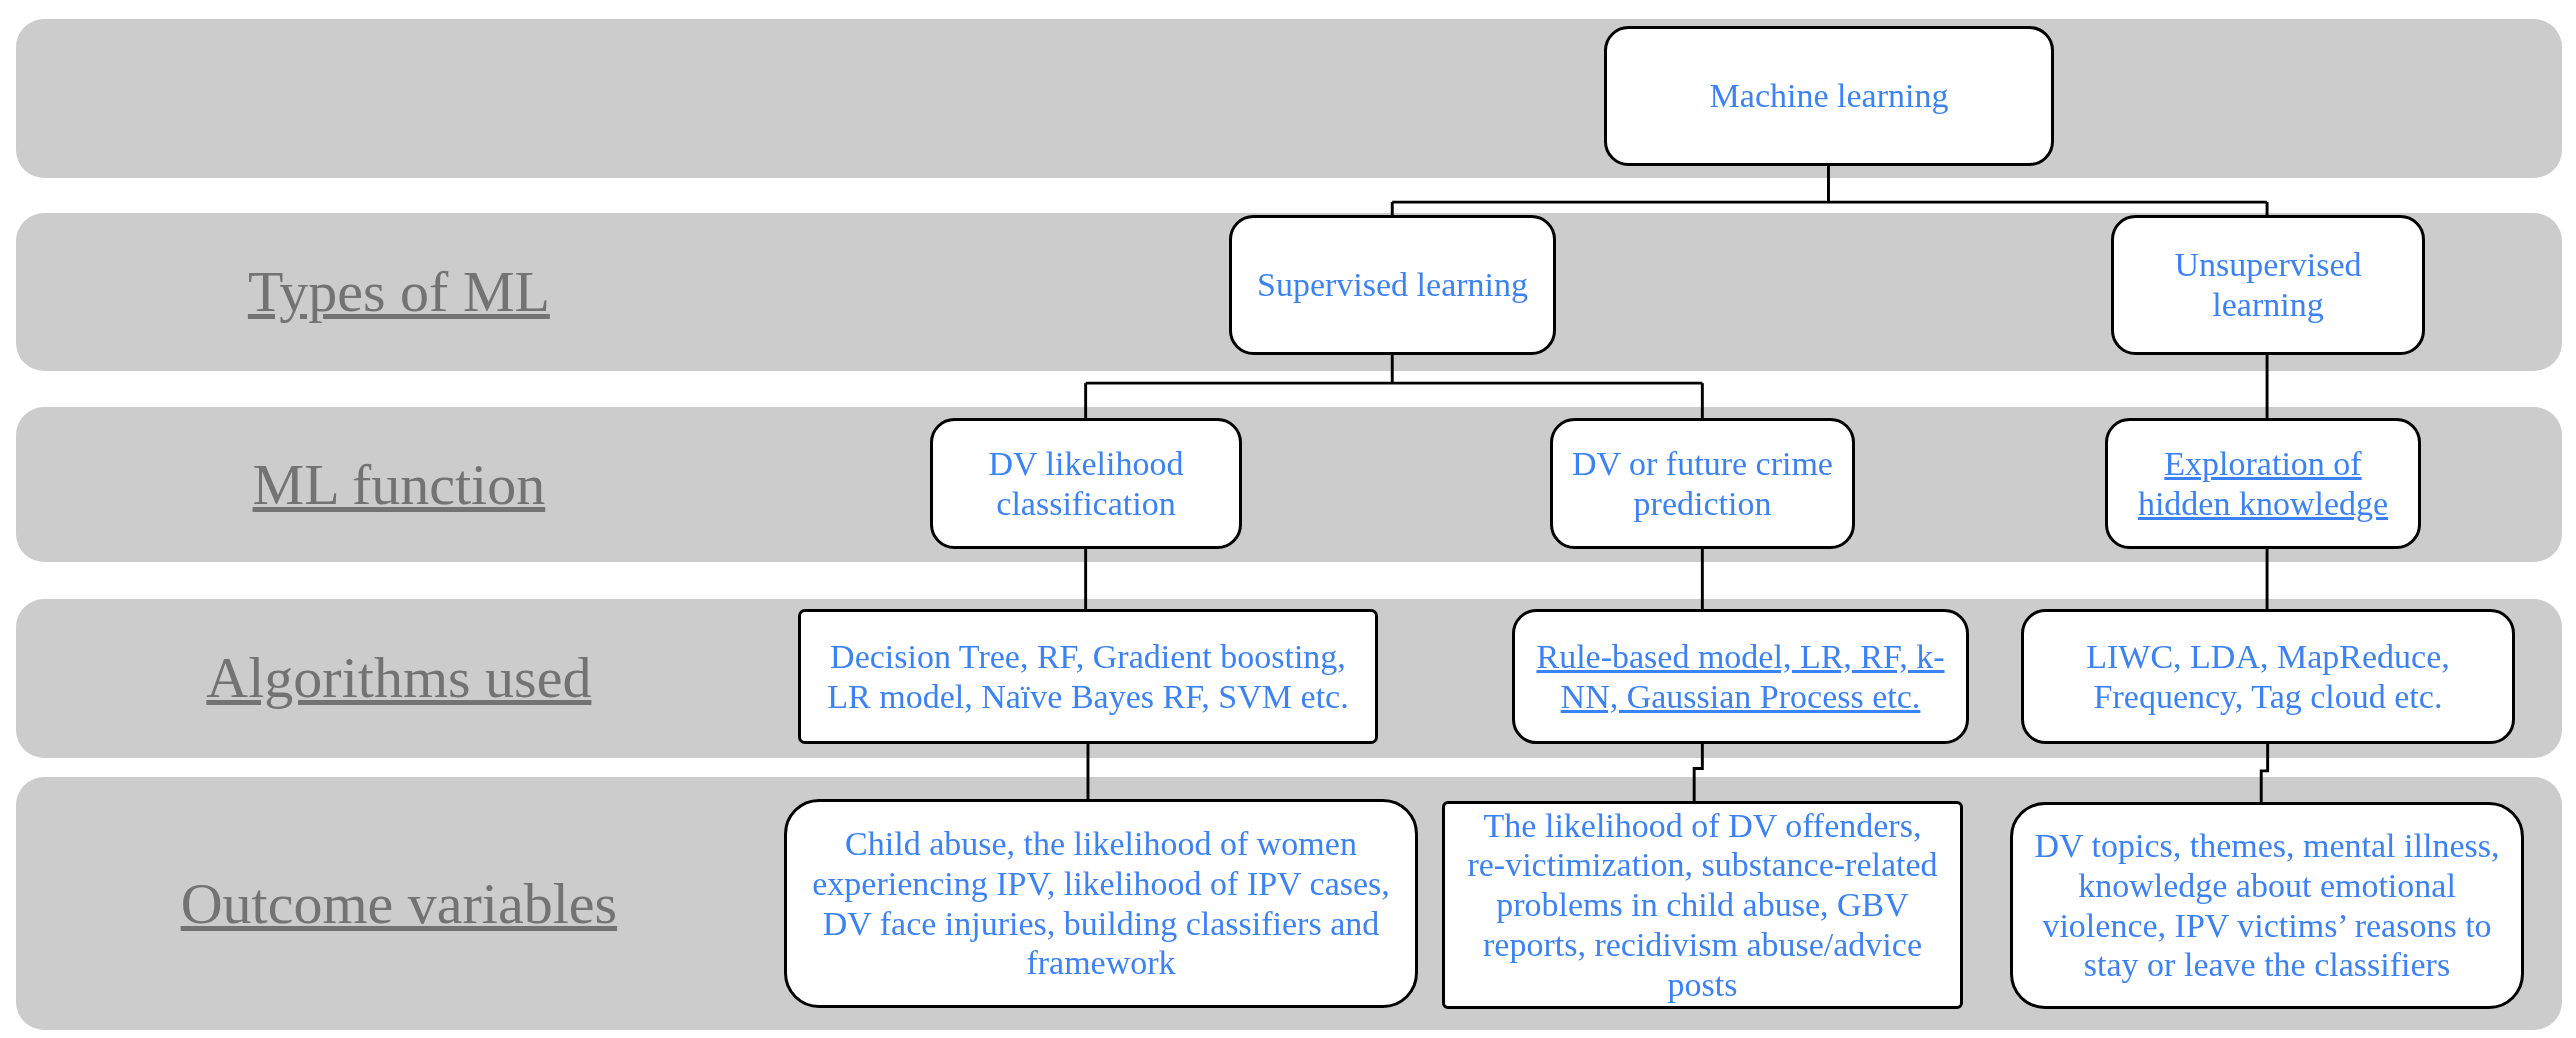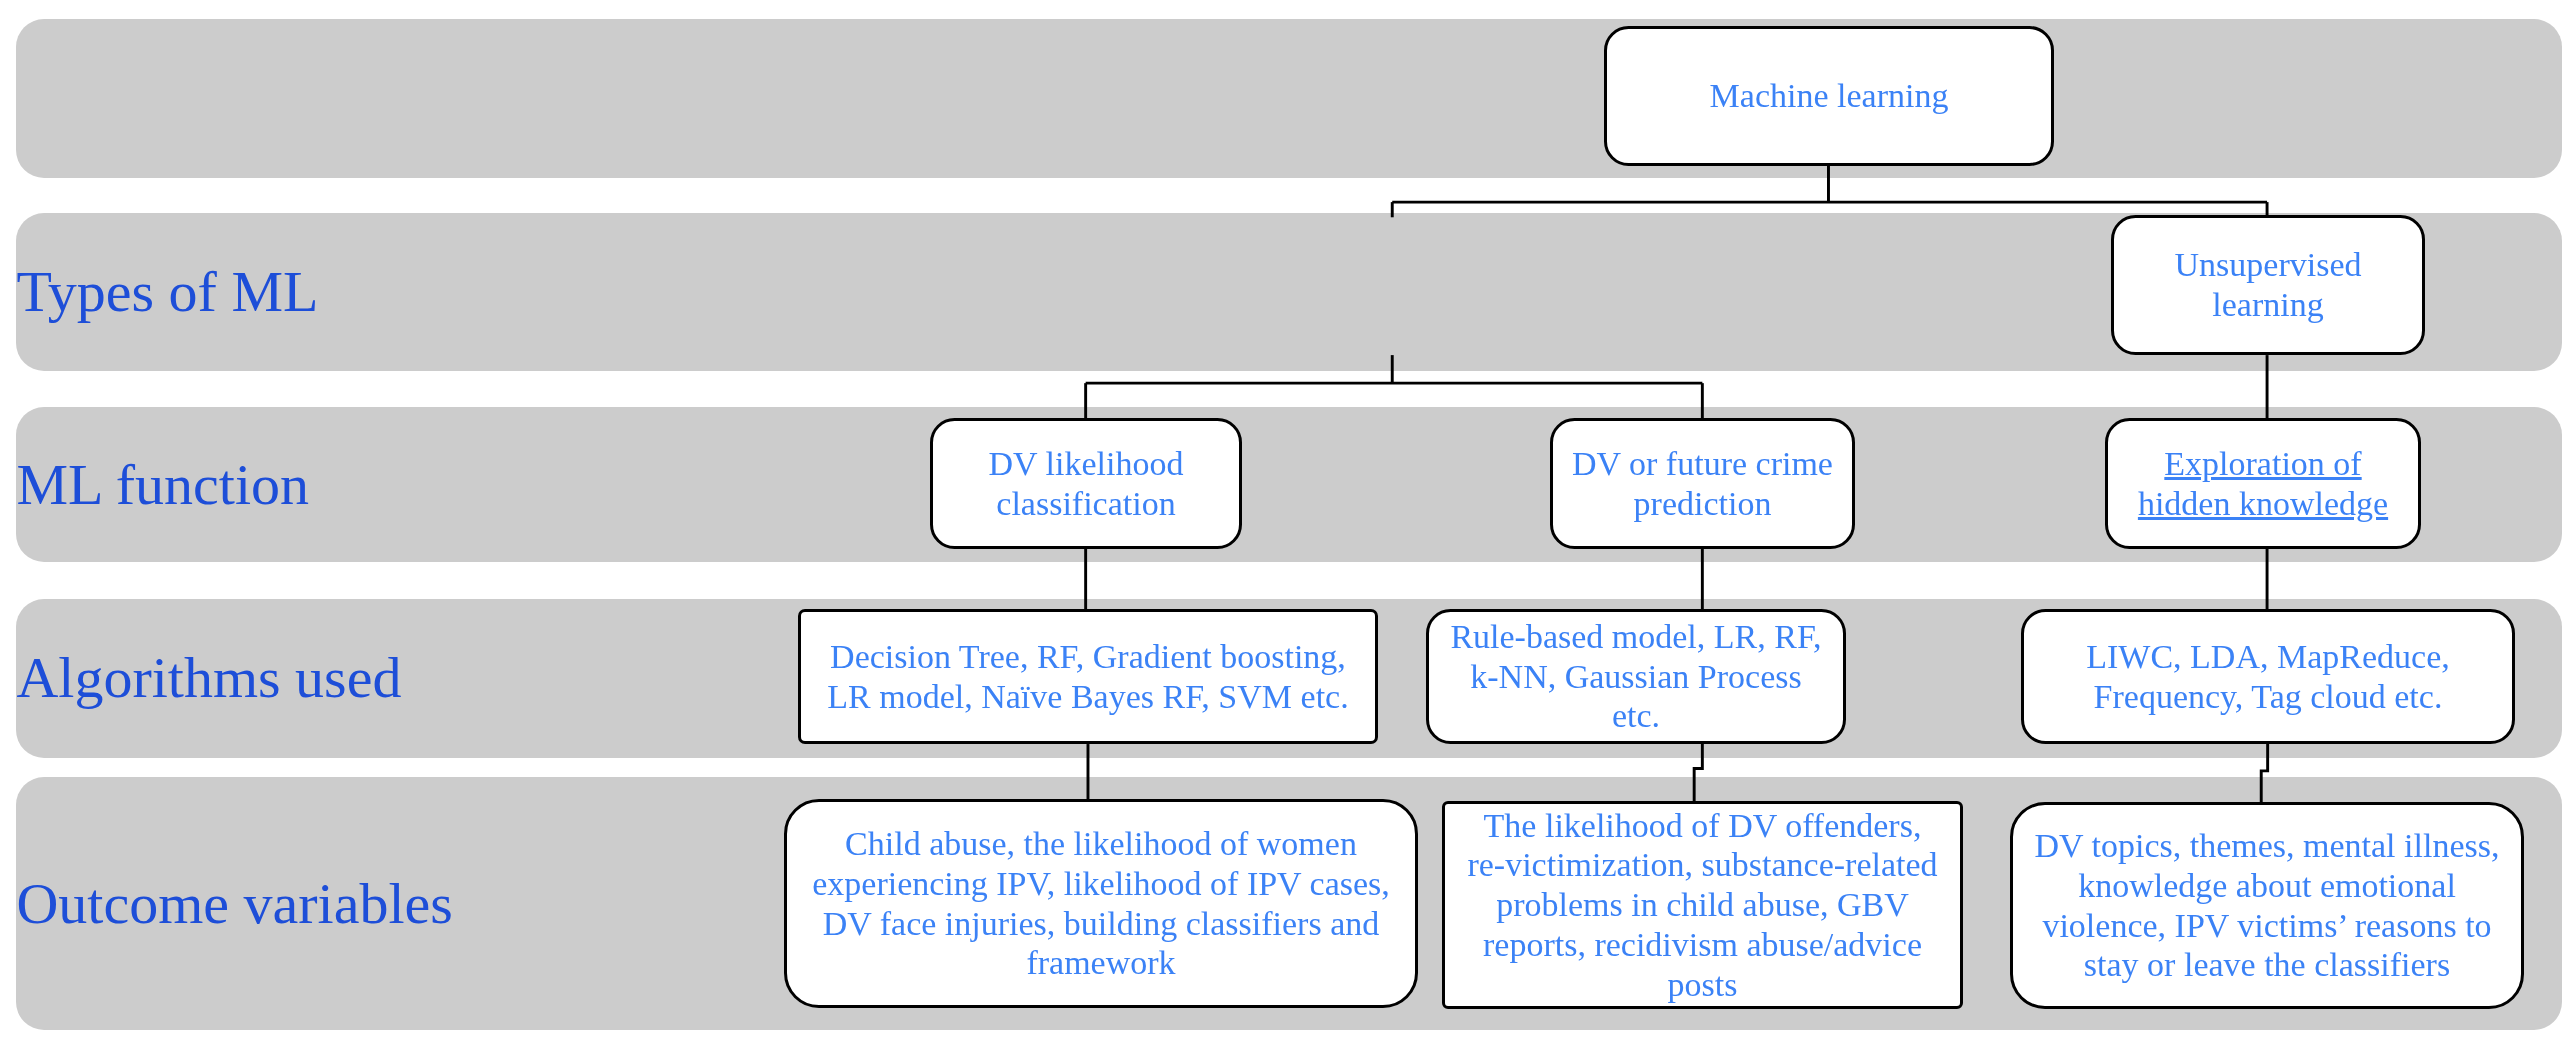--- a/index.html
+++ b/index.html
@@ -27,25 +27,26 @@
   .band-1 { top: 19px;   height: 159px; }
   .band-2 { top: 213px;  height: 158px; }
   .band-3 { top: 407px;  height: 155px; }
   .band-4 { top: 599px; height: 159px; }
   .band-5 { top: 777px; height: 253px; }
 
   .row-label {
     position: absolute;
     left: 16.4px;
     width: 765px;
-    text-align: left;
+    text-align: center;
     font-size: 58px;
     line-height: 70px;
-    color: #1d4ed8;
+    color: #737373;
     white-space: nowrap;
+    text-decoration: underline;
   }
   .label-types      { top: 257px;  }
   .label-function   { top: 450px;  }
   .label-algorithms { top: 643px; }
   .label-outcomes   { top: 869px; }
 
   .edges {
     position: absolute;
     left: 0; top: 0;
     width: 2576px;
@@ -72,21 +73,21 @@
     color: #3b82f6;
     padding: 3.5px 17.5px;
   }
   .node-root         { left: 1604px; top: 26px;   width: 450px;  height: 140px; }
   .node-supervised   { left: 1229px; top: 215px;  width: 327px;  height: 140px; }
   .node-unsupervised { left: 2111px; top: 215px;  width: 314px;  height: 140px; }
   .node-dv-class     { left: 930px; top: 418px;  width: 312px;  height: 131px; }
   .node-dv-pred      { left: 1550px; top: 418px;  width: 305px;  height: 131px; }
   .node-explore      { left: 2105px; top: 418px;  width: 316px;  height: 131px; text-decoration: underline; }
   .node-alg-class    { left: 798px; top: 609px; width: 580px;  height: 135px; border-radius: 7px; }
-  .node-alg-pred     { left: 1426px; top: 609px; width: 420px;  height: 135px; }
+  .node-alg-pred     { left: 1512px; top: 609px; width: 457px;  height: 135px; text-decoration: underline; }
   .node-alg-explore  { left: 2021px; top: 609px; width: 494px;  height: 135px; }
   .node-out-class    { left: 784px; top: 799px; width: 634px; height: 209px; border-radius: 35px; }
   .node-out-pred     { left: 1442px; top: 801px; width: 521px;  height: 208px; border-radius: 6px; }
   .node-out-explore  { left: 2010px; top: 802px; width: 514px;  height: 207px; border-radius: 35px; }
 </style>
 </head>
 <body>
 
 <div class="stage">
 
@@ -113,20 +114,21 @@
     <path d="M3882,608 L3882,720"></path>
     <path d="M1859,940 L1859,1046"></path>
     <path d="M2915,940 L2915,1046"></path>
     <path d="M3882,940 L3882,1046"></path>
     <path d="M1863,1274 L1863,1372"></path>
     <path d="M2915,1274 L2915,1316 L2901,1316 L2901,1376"></path>
     <path d="M3883,1274 L3883,1320 L3872,1320 L3872,1378"></path>
   </svg>
 
   <div class="node node-root">Machine learning</div>
+  <div class="node node-supervised">Supervised learning</div>
   <div class="node node-unsupervised">Unsupervised learning</div>
   <div class="node node-dv-class">DV likelihood classification</div>
   <div class="node node-dv-pred">DV or future crime prediction</div>
   <div class="node node-explore">Exploration of hidden knowledge</div>
   <div class="node node-alg-class">Decision Tree, RF, Gradient boosting, LR model, Naïve Bayes RF, SVM etc.</div>
   <div class="node node-alg-pred">Rule-based model, LR, RF, k-NN, Gaussian Process etc.</div>
   <div class="node node-alg-explore">LIWC, LDA, MapReduce, Frequency, Tag cloud etc.</div>
   <div class="node node-out-class">Child abuse, the likelihood of women experiencing IPV, likelihood of IPV cases, DV face injuries, building classifiers and framework</div>
   <div class="node node-out-pred">The likelihood of DV offenders, re-victimization, substance-related problems in child abuse, GBV reports, recidivism abuse/advice posts</div>
   <div class="node node-out-explore">DV topics, themes, mental illness, knowledge about emotional violence, IPV victims’ reasons to stay or leave the classifiers</div>

